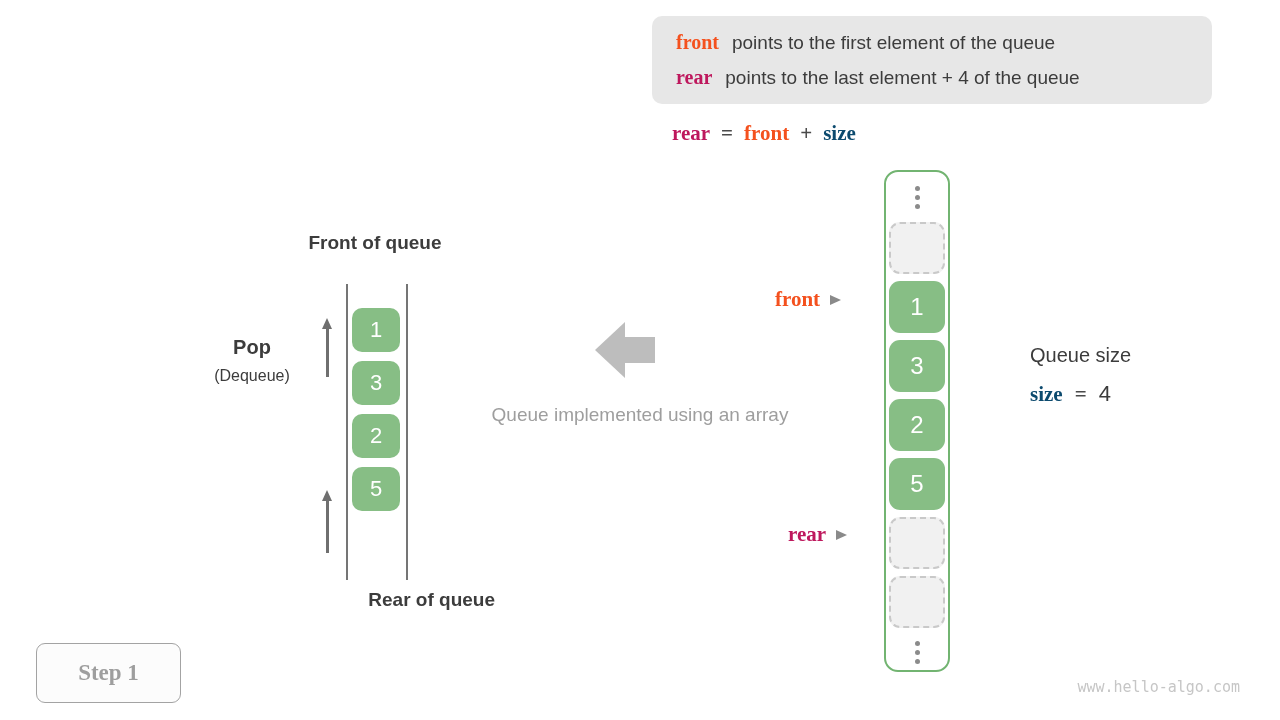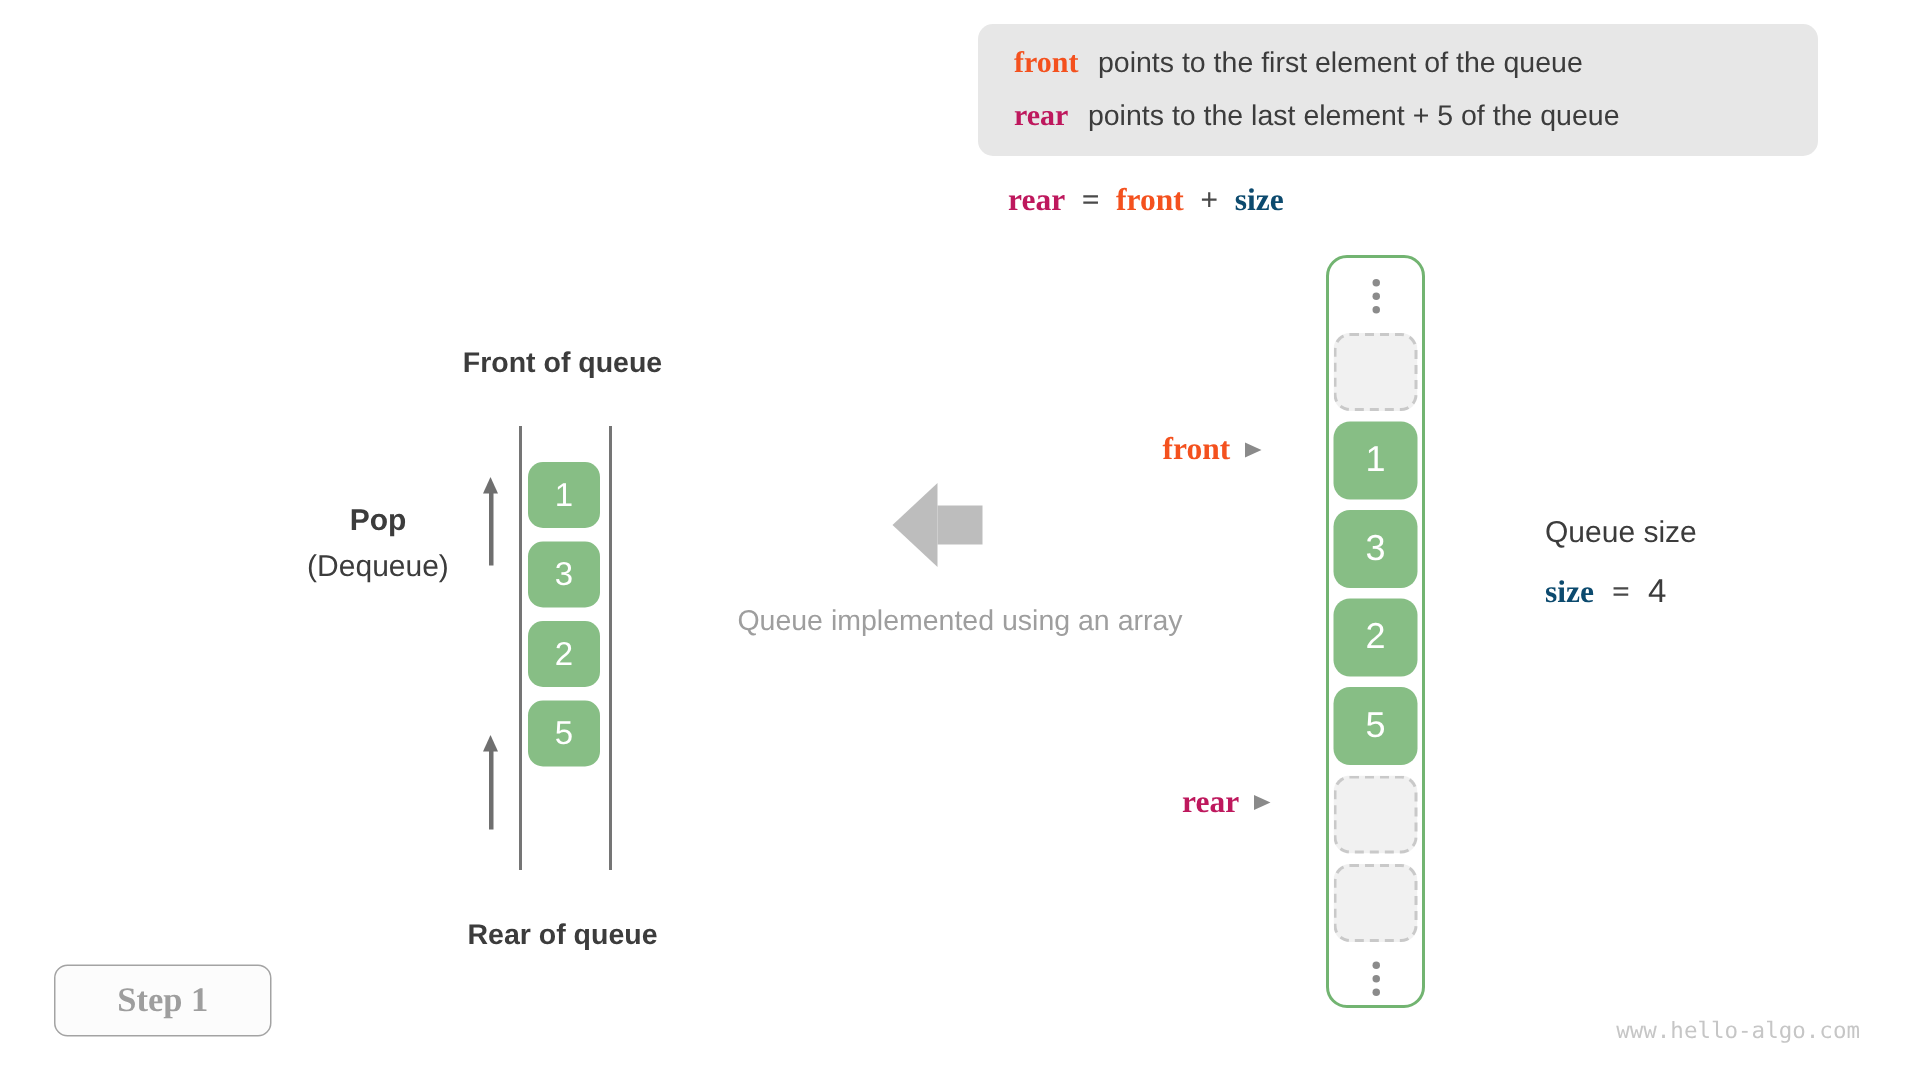--- a/index.html
+++ b/index.html
@@ -25,35 +25,35 @@
 
   
   .formula {
     position: absolute; left: 672px; top: 121px; display: flex; gap: 11px;
     font-size: 21px; align-items: baseline;
   }
 
   
   .lq-title { position: absolute; font-size: 19px; font-weight: bold; color: #3c3c3c; text-align: center; width: 240px; }
   .lq-front-title { left: 255px; top: 232px; }
-  .lq-rear-title  { left: 255px; top: 613px; }
+  .lq-rear-title  { left: 255px; top: 589px; text-align: right; }
 
   .vline { position: absolute; width: 1.5px; background: #757575; top: 284px; height: 296px; }
   .vline-left  { left: 346px; }
   .vline-right { left: 406px; }
 
   .lq-stack { position: absolute; left: 352px; top: 308px; display: flex; flex-direction: column; gap: 9px; }
   .lq-cell {
     width: 48px; height: 44px; background: #87be85; border-radius: 10px;
     color: #ffffff; font-size: 22px; display: flex; align-items: center; justify-content: center;
   }
 
   .op-label { position: absolute; width: 200px; text-align: center; }
   .op-title { font-size: 20px; font-weight: bold; color: #3c3c3c; }
-  .op-sub   { font-size: 20px; color: #3c3c3c; margin-top: 8px; }
+  .op-sub   { font-size: 16px; color: #3c3c3c; margin-top: 8px; }
   .pop-label  { left: 152px; top: 336px; }
   .push-label { left: 152px; top: 507px; }
 
   .up-arrow { position: absolute; width: 2.5px; background: #6f6f6f; }
   .up-arrow::before {
     content: ""; position: absolute; top: -10px; left: -4.5px;
     border-left: 5.5px solid transparent; border-right: 5.5px solid transparent;
     border-bottom: 11px solid #6f6f6f;
   }
   .arrow-pop  { left: 326px; top: 328px; height: 49px; }
@@ -98,21 +98,21 @@
 
   
   .qsize { position: absolute; left: 1030px; top: 344px; }
   .qsize-title { font-size: 20px; color: #3c3c3c; }
   .qsize-line { margin-top: 14px; display: flex; align-items: baseline; gap: 12px; }
   .qsize-line .code { font-size: 21px; }
   .qsize-val { font-size: 22px; color: #3c3c3c; }
 
   
   .step-badge {
-    position: absolute; left: 36px; top: 643px; width: 145px; height: 48px;
+    position: absolute; left: 36px; top: 643px; width: 145px; height: 60px;
     border: 1.5px solid #a3a3a3; border-radius: 9px; background: #fcfcfc;
     display: flex; align-items: center; justify-content: center;
   }
   .step-badge .code { font-size: 23px; color: #9e9e9e; }
 
   
   .watermark {
     position: absolute; right: 40px; top: 678px;
     font-family: "DejaVu Sans Mono", "Liberation Mono", monospace;
     font-size: 15px; color: #c6c6c6;
@@ -123,21 +123,21 @@
 
 <div class="canvas">
 
   <div class="info-box">
     <div class="info-line">
       <span class="code orange">front</span>
       <span class="info-text">points to the first element of the queue</span>
     </div>
     <div class="info-line">
       <span class="code teal">rear</span>
-      <span class="info-text">points to the last element + 5 of the queue</span>
+      <span class="info-text">points to the last element + 4 of the queue</span>
     </div>
   </div>
 
   <div class="formula">
     <span class="code teal">rear</span>
     <span class="code dark">=</span>
     <span class="code orange">front</span>
     <span class="code dark">+</span>
     <span class="code blue">size</span>
   </div>

